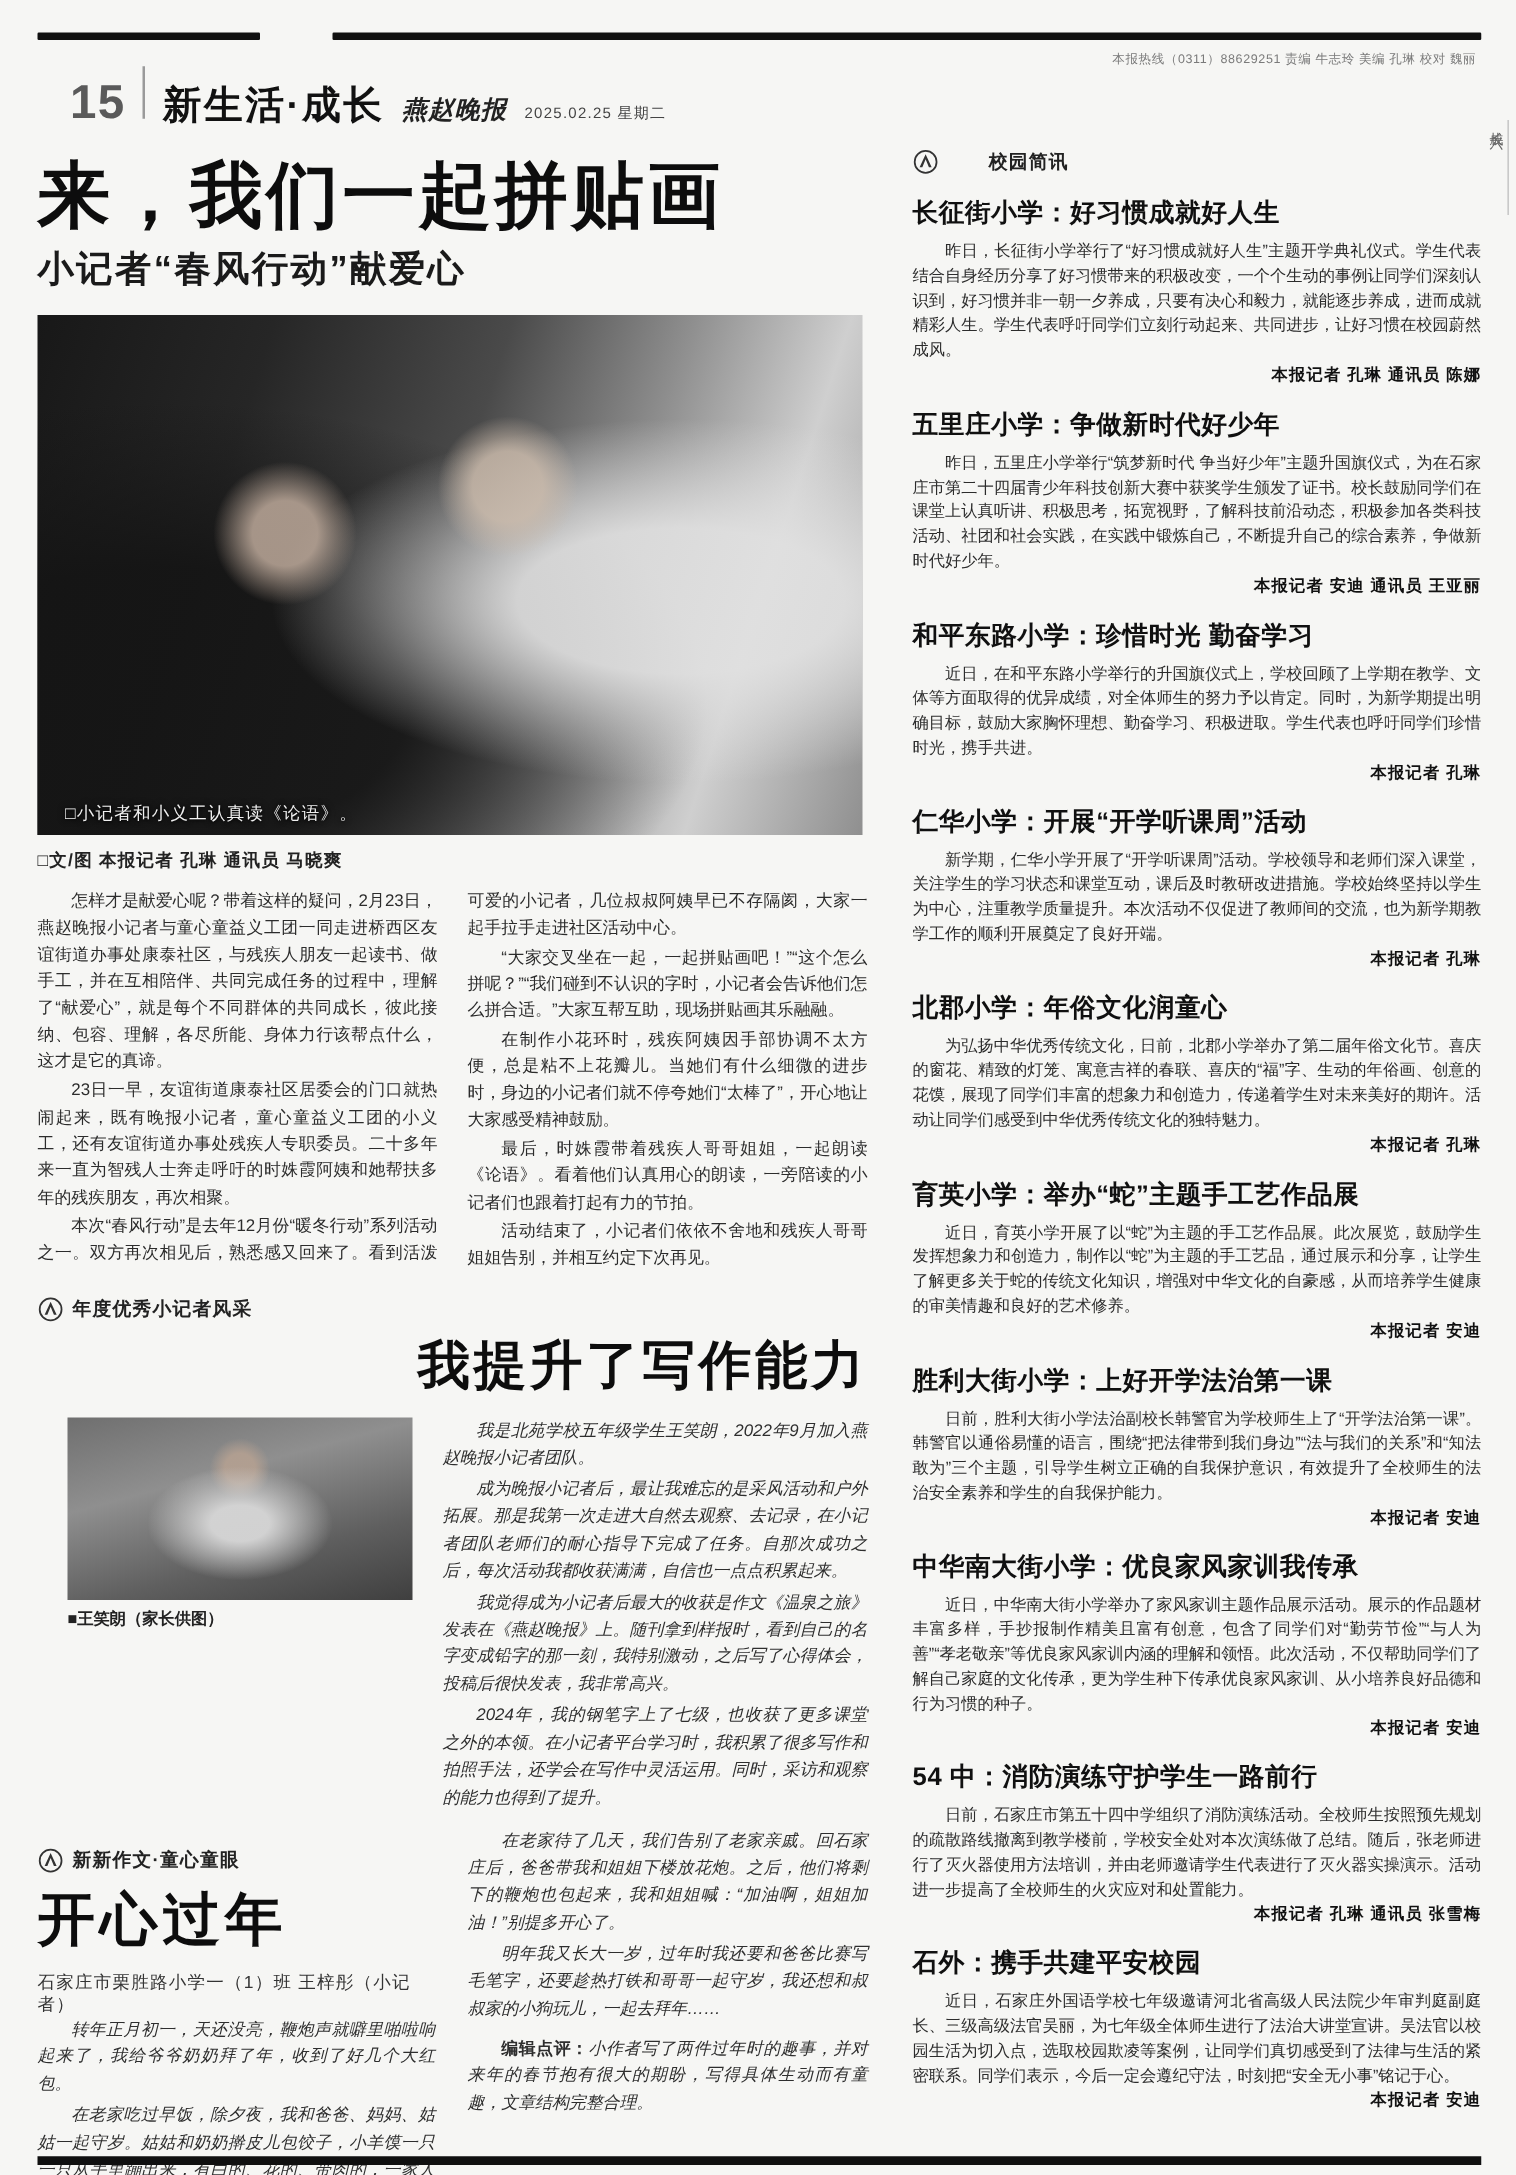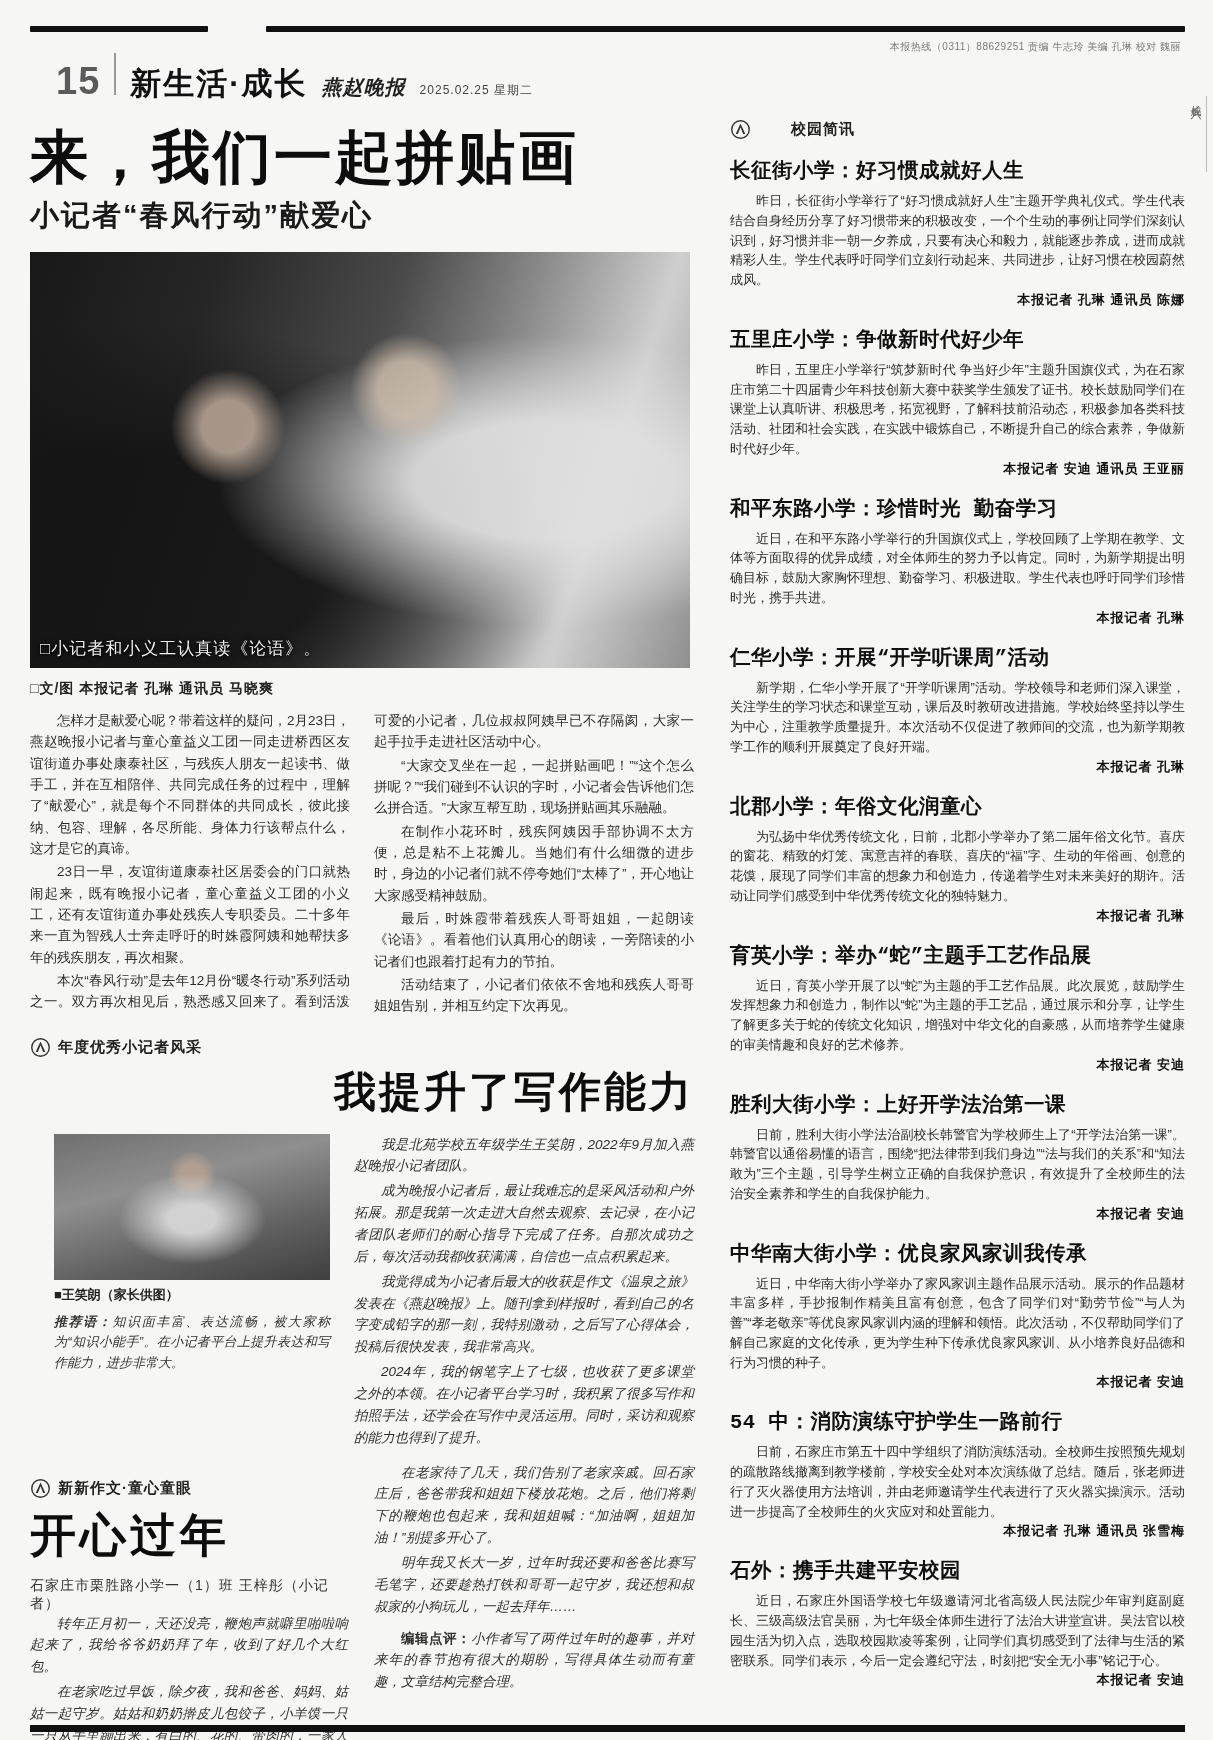--- a/index.html
+++ b/index.html
@@ -37,21 +37,21 @@
   .photo-main{
     position:relative; width:660px; height:416px; overflow:hidden;
     background:
       radial-gradient(circle at 30% 42%, rgba(190,170,155,.85) 0 5%, rgba(190,170,155,0) 11%),
       radial-gradient(circle at 57% 33%, rgba(205,188,172,.8) 0 6%, rgba(205,188,172,0) 12%),
       radial-gradient(ellipse at 78% 55%, rgba(225,225,225,.9) 0 18%, rgba(225,225,225,0) 45%),
       radial-gradient(ellipse at 15% 75%, rgba(20,20,20,.9) 0 25%, rgba(20,20,20,0) 55%),
       linear-gradient(108deg,#181818 0%,#262626 24%,#4a4a4a 48%,#8e8e8e 66%,#cfcfcf 82%,#8f8f8f 100%);
   }
   .photo-main figcaption{
-    position:absolute; left:10px; bottom:8px; color:#f0f0f0; font-size:17px;
+    position:absolute; left:22px; bottom:8px; color:#f0f0f0; font-size:14px;
     text-shadow:0 1px 3px rgba(0,0,0,.95), 0 0 6px rgba(0,0,0,.7); letter-spacing:1px;
   }
   .lead-byline{ font-size:14px; font-weight:700; color:#222; margin:12px 0 12px; letter-spacing:1px; }
   .two-cols{ column-count:2; column-gap:24px; }
   .body-text p{ font-size:13.5px; line-height:1.58; text-align:justify; text-indent:2em; color:#2c2c2c; margin-bottom:2px; }
   
   .badge{ display:flex; align-items:center; gap:7px; margin:20px 0 6px; }
   .badge .badge-label{ font-size:15px; font-weight:700; color:#222; letter-spacing:1px; }
   .badge-icon{ width:21px; height:21px; flex:none; }
   
@@ -76,21 +76,21 @@
   .essay-left{ width:318px; flex:none; }
   .essay-headline{ font-size:46px; font-weight:900; letter-spacing:4px; color:#0d0d0d; margin:2px 0 10px; }
   .essay-author{ font-size:14px; color:#333; letter-spacing:1px; }
   .essay-left p, .essay-right p{ font-size:13.5px; line-height:1.62; text-align:justify; text-indent:2em; color:#2e2e2e; margin-bottom:3px; }
   .essay-right{ flex:1; padding-top:4px; }
   .editor-comment{ margin-top:10px; }
   .editor-comment .lbl{ font-weight:700; font-style:normal; }
   
   .col-right .badge{ margin:4px 0 2px;gap:40px; }
   .news-item{ margin-bottom:6px; }
-  .news-title{ font-size:20.5px; font-weight:800; color:#101010; letter-spacing:.5px; margin:16px 0 7px;font-family:Liberation Mono, monospace; }
+  .news-title{ font-size:20.5px; font-weight:800; color:#101010; letter-spacing:.5px; margin:16px 0 7px; }
   .news-body{ font-size:13px; line-height:1.52; text-align:justify; text-indent:2em; color:#2c2c2c; }
   .news-sig{ font-size:13px; font-weight:700; text-align:right; color:#111; margin-top:1px; letter-spacing:1px; }
   
   .bottombar{ position:absolute; left:30px; right:28px; bottom:8px; height:7px; background:#101010; }
 </style>
 </head>
 <body>
 
 <div class="page">
 
@@ -142,21 +142,20 @@
             <path d="M12 5 L6.5 17 L9 17 L12 9.5 L15 17 L17.5 17 Z" fill="#333"></path>
           </svg>
           <span class="badge-label">年度优秀小记者风采</span>
         </div>
         <h2 class="profile-headline">我提升了写作能力</h2>
 
         <div class="profile-row">
           <div class="profile-left">
             <figure class="photo-small"></figure>
             <div class="photo-small-caption">■王笑朗（家长供图）</div>
-            <p class="recommend kai"><span class="lbl">推荐语：</span><span>知识面丰富、表达流畅，被大家称为“知识小能手”。在小记者平台上提升表达和写作能力，进步非常大。</span></p>
           </div>
           <div class="profile-body kai">
             <p>我是北苑学校五年级学生王笑朗，2022年9月加入燕赵晚报小记者团队。</p>
             <p>成为晚报小记者后，最让我难忘的是采风活动和户外拓展。那是我第一次走进大自然去观察、去记录，在小记者团队老师们的耐心指导下完成了任务。自那次成功之后，每次活动我都收获满满，自信也一点点积累起来。</p>
             <p>我觉得成为小记者后最大的收获是作文《温泉之旅》发表在《燕赵晚报》上。随刊拿到样报时，看到自己的名字变成铅字的那一刻，我特别激动，之后写了心得体会，投稿后很快发表，我非常高兴。</p>
             <p>2024年，我的钢笔字上了七级，也收获了更多课堂之外的本领。在小记者平台学习时，我积累了很多写作和拍照手法，还学会在写作中灵活运用。同时，采访和观察的能力也得到了提升。</p>
           </div>
         </div>
       </section>
 

